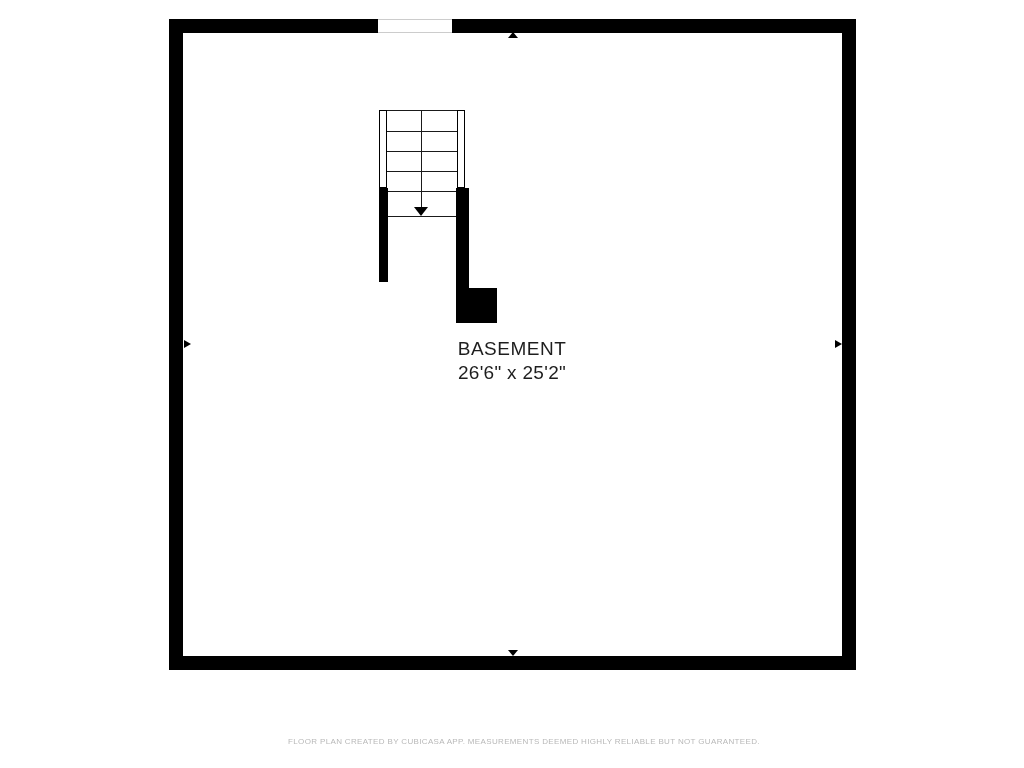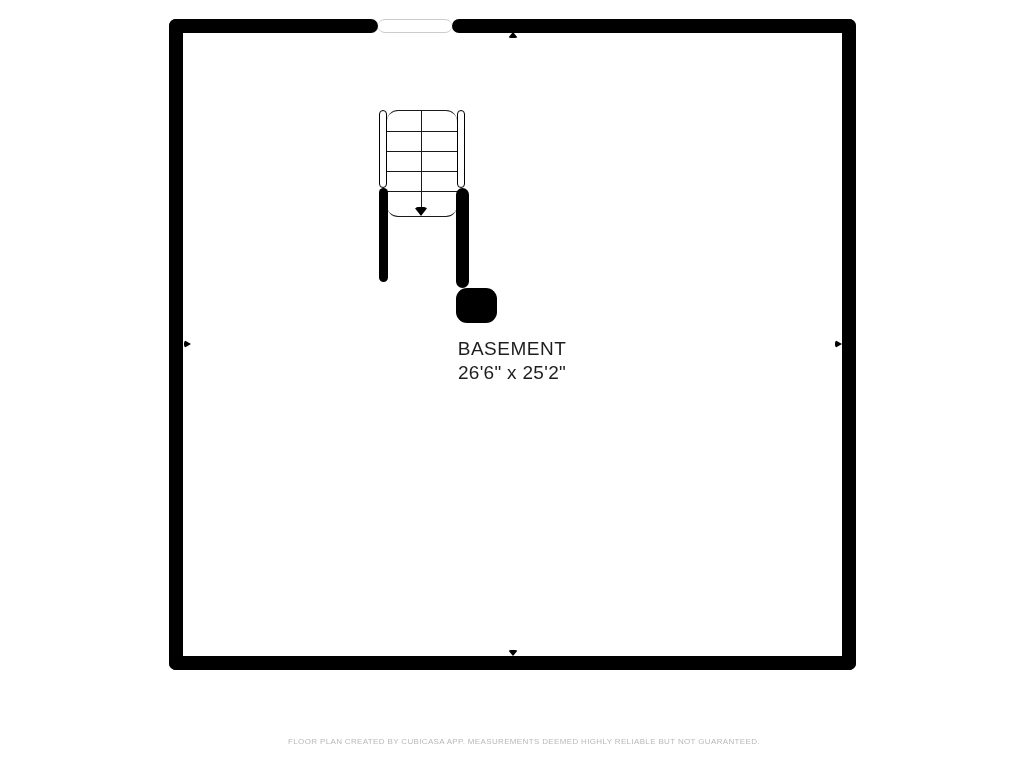--- a/index.html
+++ b/index.html
@@ -10,21 +10,21 @@
     --opening-line:#cccccc;
     --tread-line:#1a1a1a;
   }
   html,body{margin:0;padding:0;}
   body{
     width:1024px;height:768px;
     background:var(--bg);
     font-family:"Liberation Sans","DejaVu Sans",sans-serif;
     position:relative;overflow:hidden;
   }
-  .abs{position:absolute;border-radius:11px;}
+  .abs{position:absolute;}
   .wall{background:var(--wall);}
 
   
   .wall-left{left:169px;top:19px;width:14px;height:651px;}
   .wall-right{left:842px;top:19px;width:14px;height:651px;}
   .wall-top-a{left:169px;top:19px;width:209px;height:14px;}
   .wall-top-b{left:452px;top:19px;width:404px;height:14px;}
   .wall-bottom{left:169px;top:656px;width:687px;height:14px;}
   .wall-opening{
     left:378px;top:19px;width:74px;height:14px;

